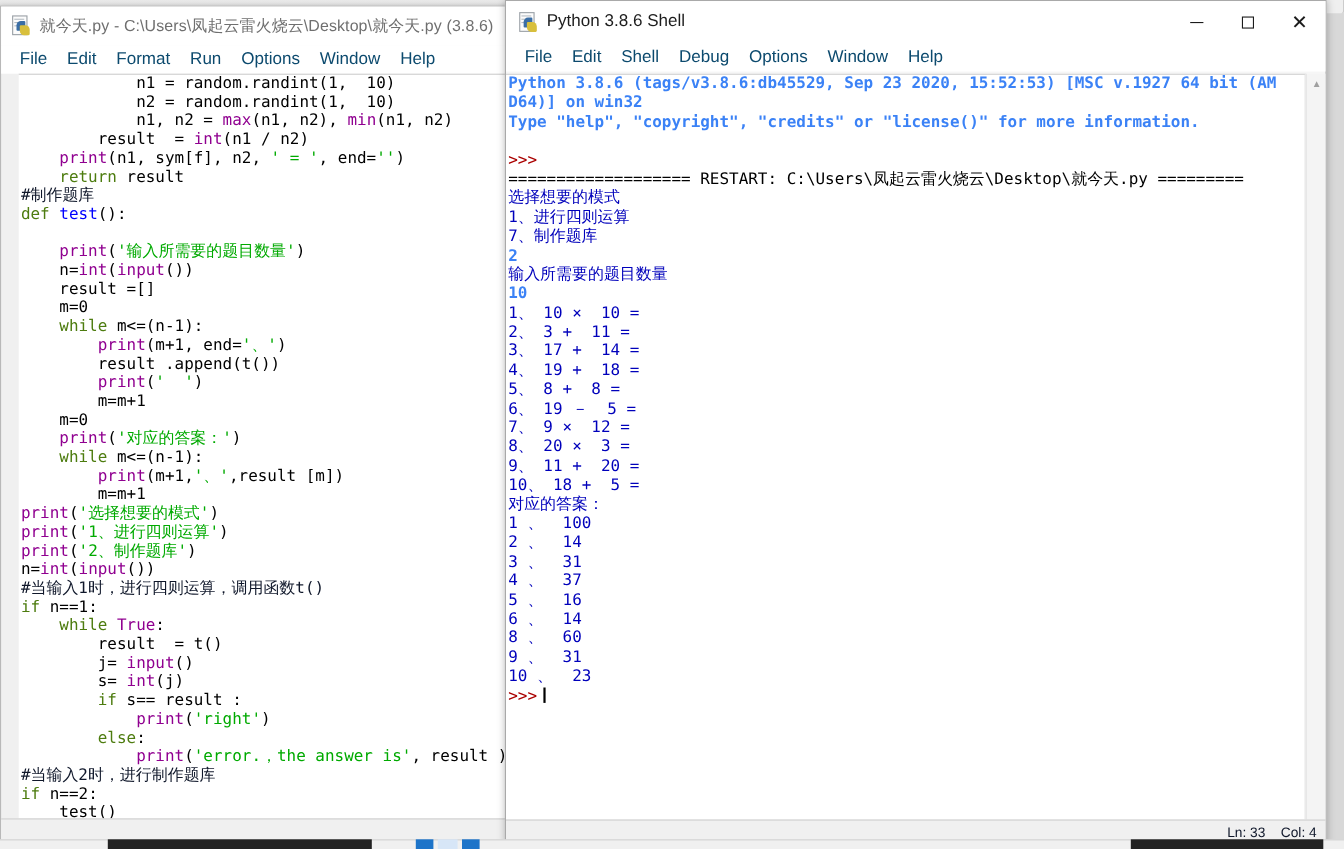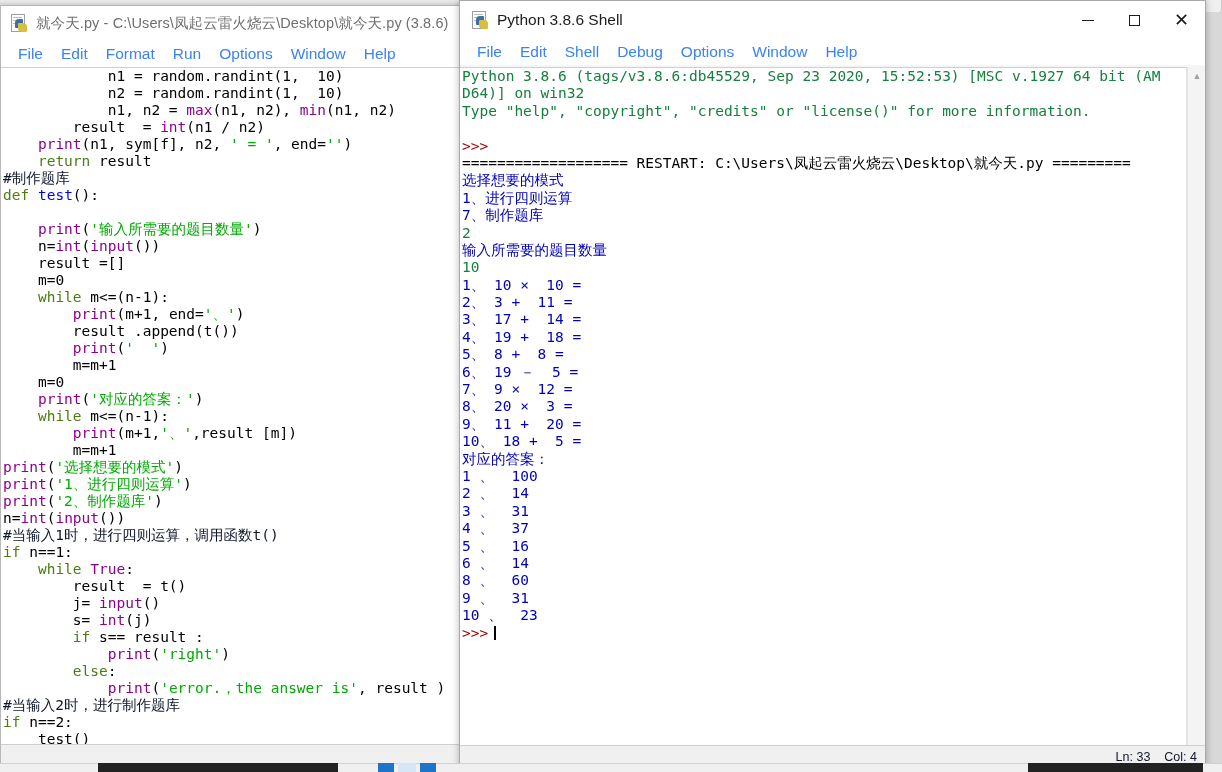--- a/index.html
+++ b/index.html
@@ -64,24 +64,24 @@
     background: #d8bf3c; border-radius: 1px 4px 1px 4px;
   }
   #editor-title {
     font-size: 14.5px; color: #6f6f6f; letter-spacing: .1px;
   }
   #editor-menubar, #shell-menubar {
     height: 26px; background: #ffffff;
     display: flex; align-items: center; padding-left: 8px;
   }
   #editor-menubar .menu-item, #shell-menubar .menu-item {
-    font-size: 15.5px; color: #3b82f6; padding: 0 9px; cursor: default;
+    font-size: 15.5px; color: #0c4a6e; padding: 0 9px; cursor: default;
   }
   #editor-text, #shell-text {
-    position: absolute; left: 0; right: 0;
+    position: absolute; left: 16px; right: 0;
     background: #ffffff;
     overflow: hidden;
     font-family: "DejaVu Sans Mono", "Liberation Mono", monospace;
   }
   #editor-text { top: 61px; bottom: 22px; border-top: 1px solid #cfcfcf; }
   #editor-statusbar {
     position: absolute; left: 0; right: 0; bottom: 0; height: 22px;
     background: #f0f0f0; border-top: 1px solid #cfcfcf;
   }
   .code-line {
@@ -136,21 +136,21 @@
     position: absolute; left: 0; right: 0; bottom: 0; height: 22px;
     background: #f0f0f0; border-top: 1px solid #cfcfcf;
     display: flex; align-items: center; justify-content: flex-end;
     padding-right: 8px; font-size: 12.5px; color: #0f172a;
   }
   #shell-statusbar span { margin-left: 14px; }
   .sh-line {
     height: 17.4px; line-height: 17.4px; font-size: 14.5px; white-space: pre;
   }
   .s-out   { color: #0000bb; }   
-  .s-in    { color: #15803d; }   
+  .s-in    { color: #3b82f6; font-weight: bold; }   
   .s-prompt{ color: #aa0000; }   
   .s-restart { color: #000000; }
   .caret {
     display: inline-block; width: 2px; height: 14px; background: #000;
     vertical-align: -2px; margin-left: 6px;
   }
 </style>
 </head>
 <body>
 

